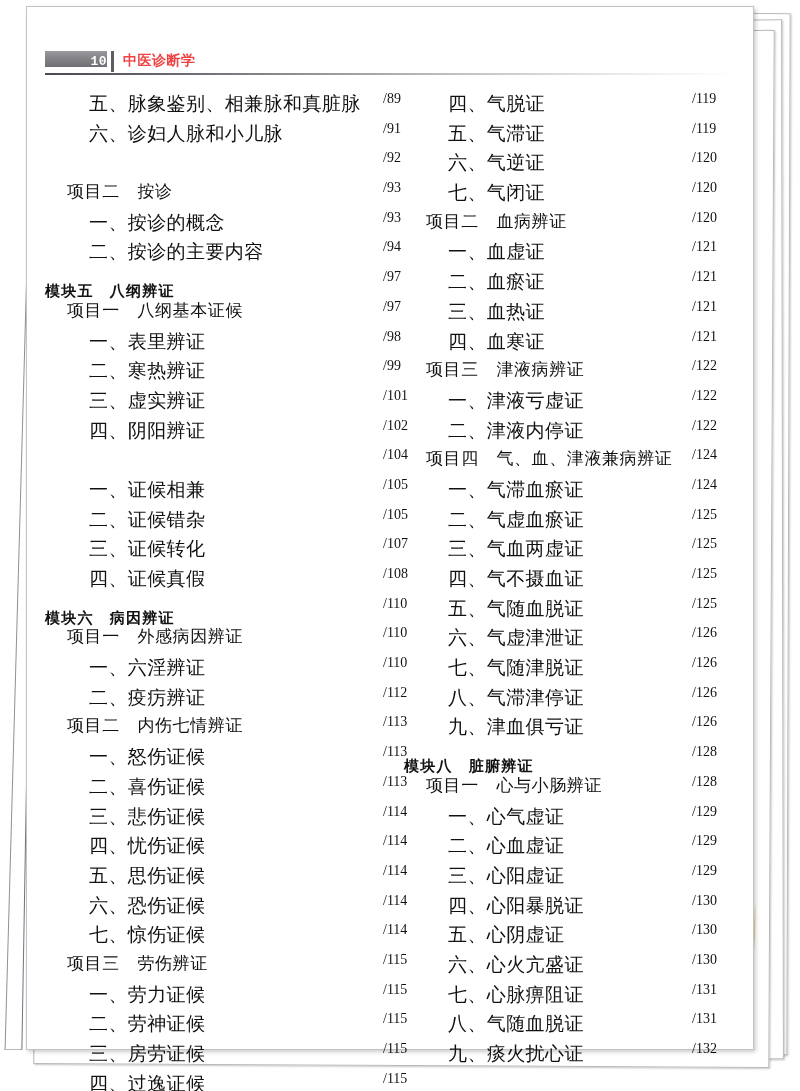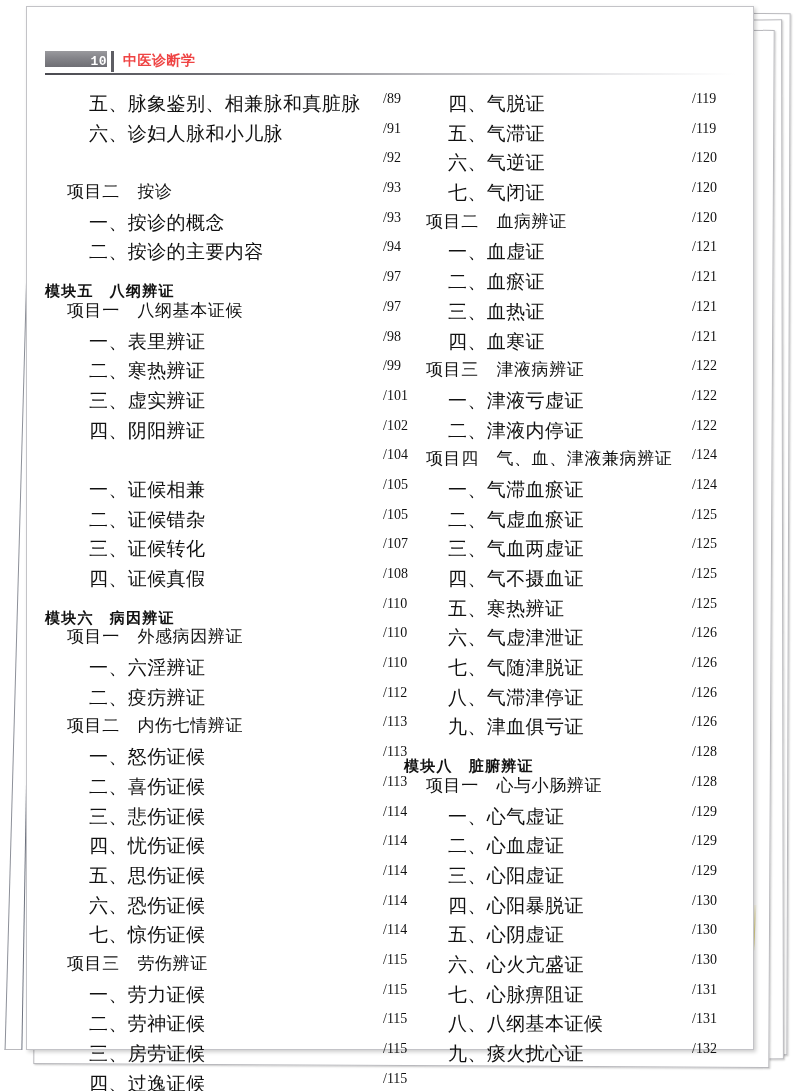--- a/index.html
+++ b/index.html
@@ -386,21 +386,21 @@
         </div>
         <div class="row lvl-entry">
           <span class="label">三、气血两虚证</span>
           <span class="pagenum">/125</span>
         </div>
         <div class="row lvl-entry">
           <span class="label">四、气不摄血证</span>
           <span class="pagenum">/125</span>
         </div>
         <div class="row lvl-entry">
-          <span class="label">五、寒热辨证</span>
+          <span class="label">五、气随血脱证</span>
           <span class="pagenum">/125</span>
         </div>
         <div class="row lvl-entry">
           <span class="label">六、气虚津泄证</span>
           <span class="pagenum">/126</span>
         </div>
         <div class="row lvl-entry">
           <span class="label">七、气随津脱证</span>
           <span class="pagenum">/126</span>
         </div>
@@ -442,21 +442,21 @@
         </div>
         <div class="row lvl-entry">
           <span class="label">六、心火亢盛证</span>
           <span class="pagenum">/130</span>
         </div>
         <div class="row lvl-entry">
           <span class="label">七、心脉痹阻证</span>
           <span class="pagenum">/131</span>
         </div>
         <div class="row lvl-entry">
-          <span class="label">八、八纲基本证候</span>
+          <span class="label">八、气随血脱证</span>
           <span class="pagenum">/131</span>
         </div>
         <div class="row lvl-entry">
           <span class="label">九、痰火扰心证</span>
           <span class="pagenum">/132</span>
         </div>
       </div>
   </div>
 
 </div>

